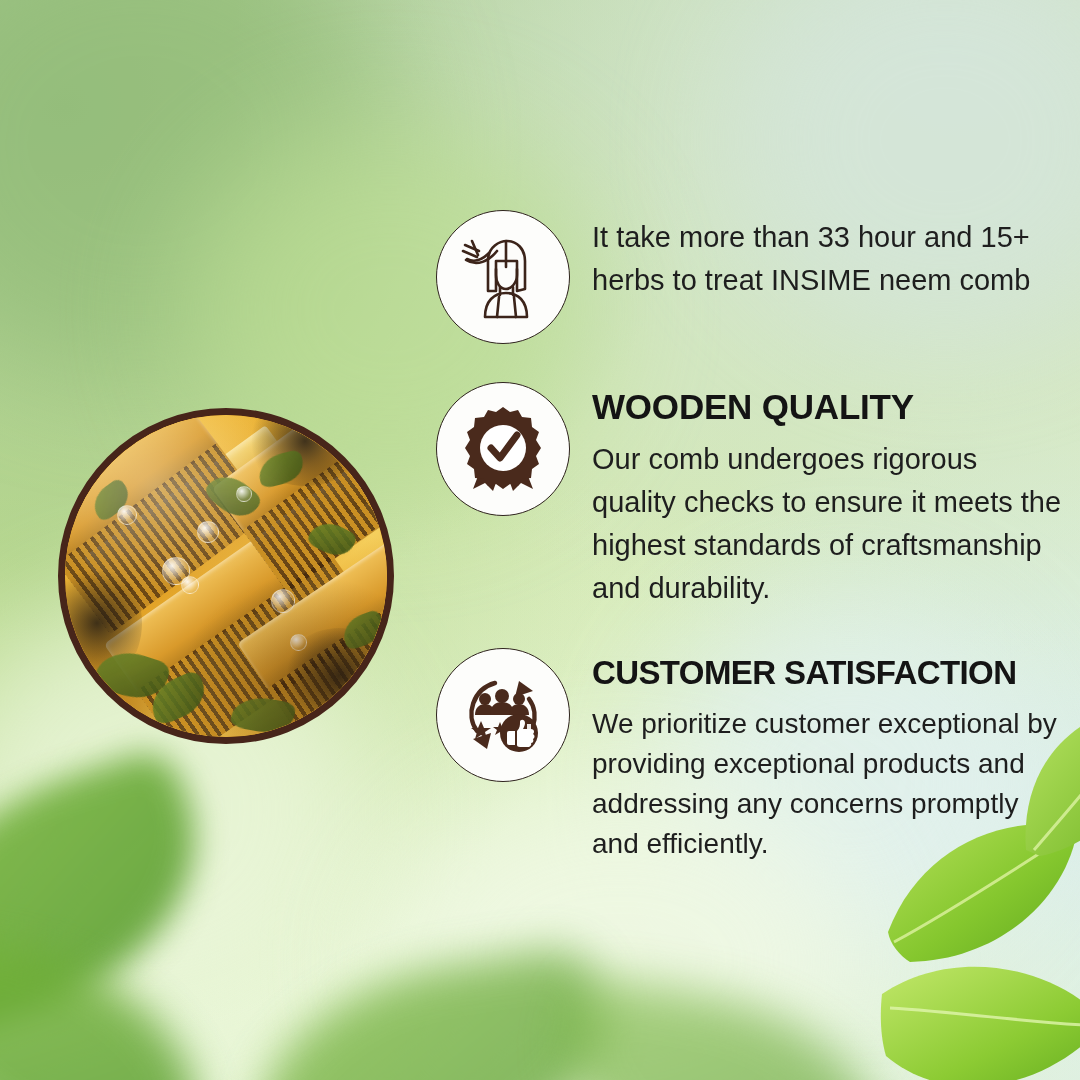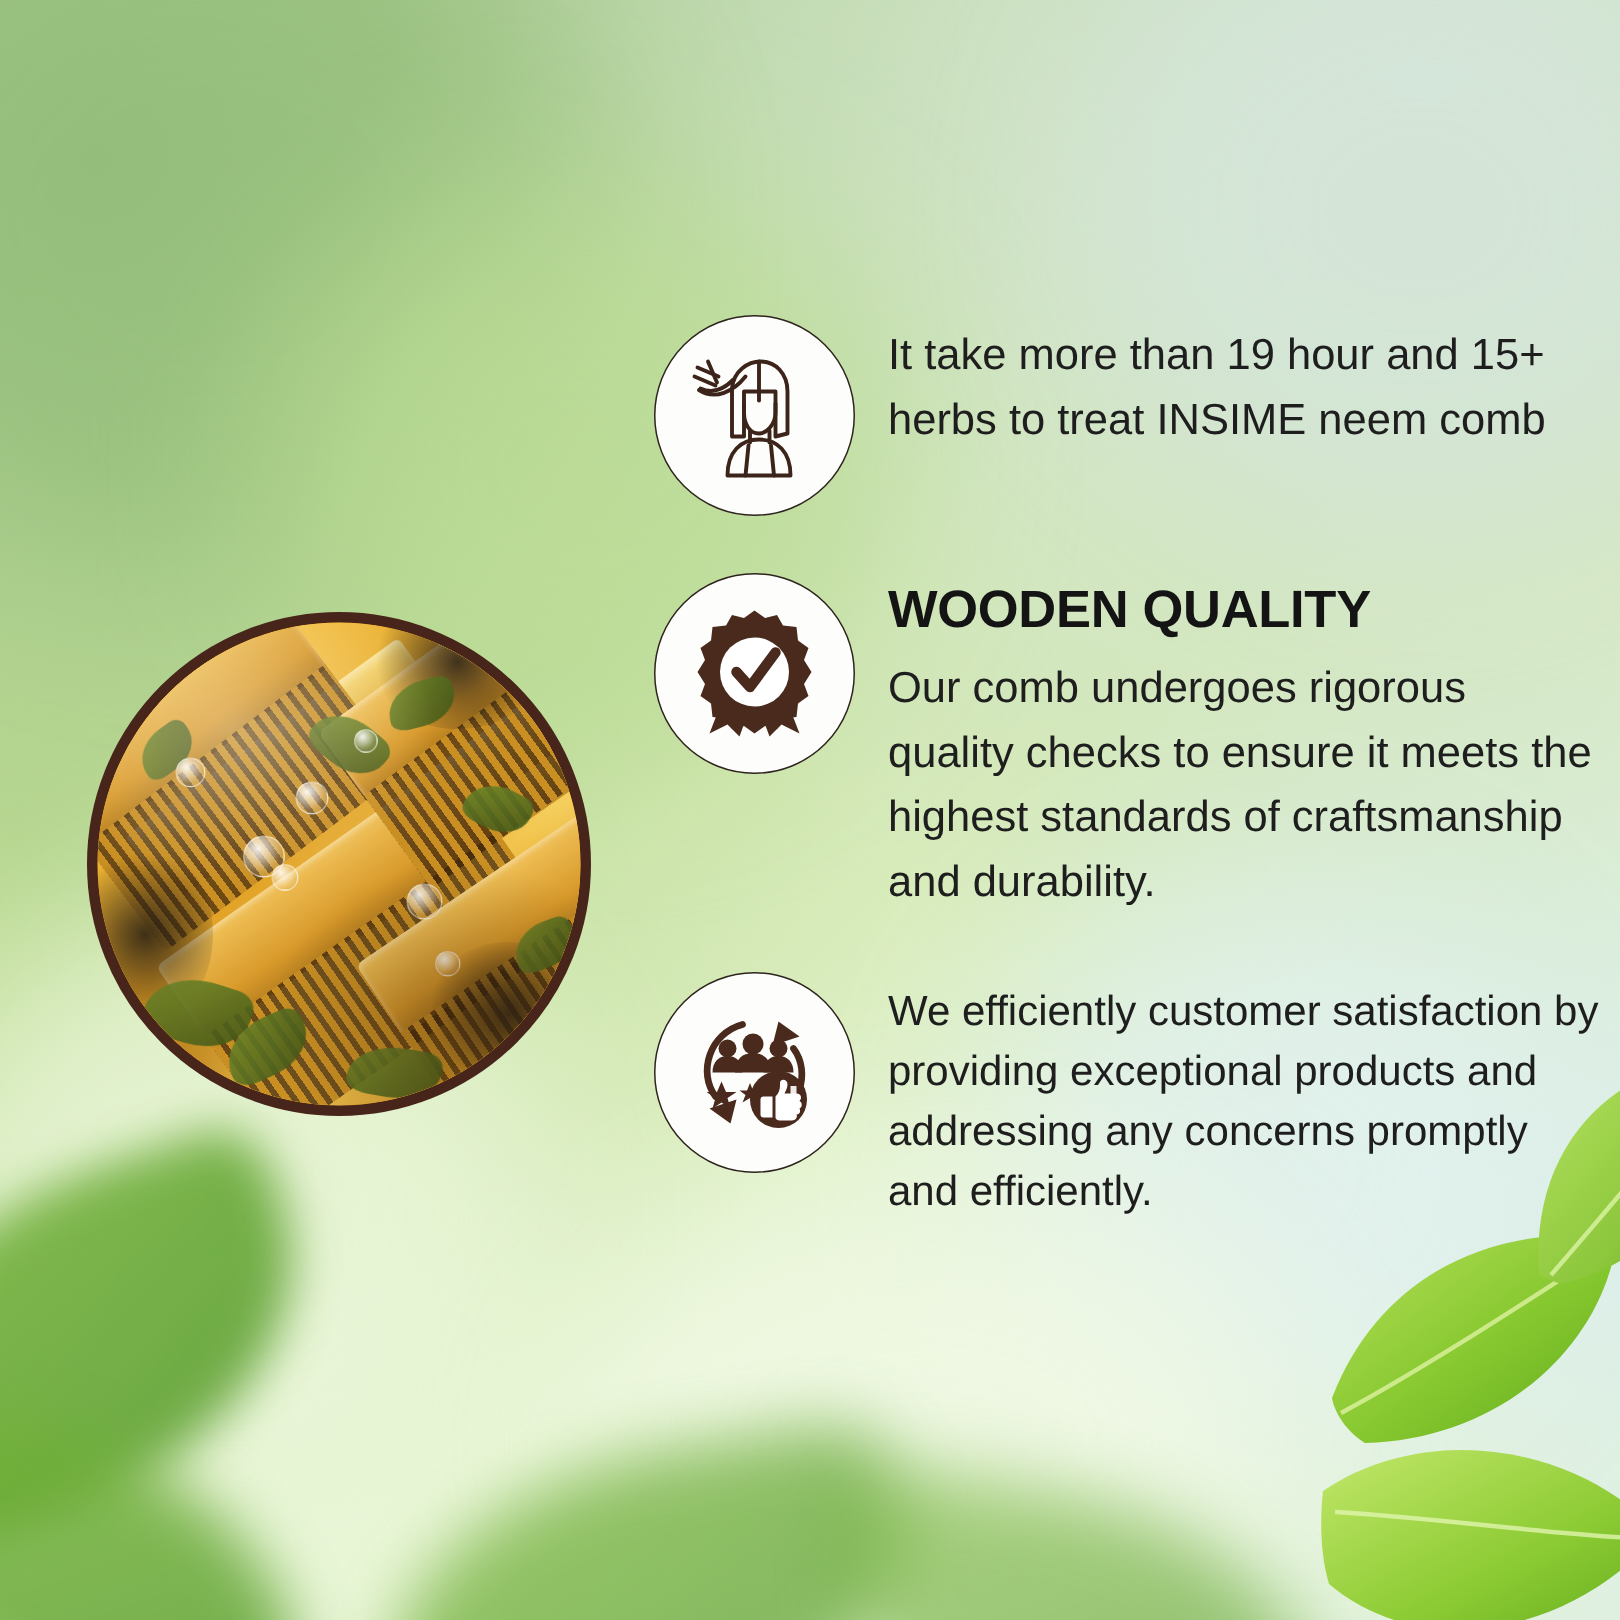--- a/index.html
+++ b/index.html
@@ -361,21 +361,21 @@
           <path d="M51 12 L 51 38"></path>
 
           <path d="M41 32 L 62 32 L 62 46 C 62 54, 56 60, 51 60 C 45 60, 41 54, 41 46 Z"></path>
 
           <path d="M45 58 L 45 66 M 58 58 L 58 66"></path>
           <path d="M30 88 C 30 72, 39 64, 51 64 C 63 64, 72 72, 72 88 Z"></path>
           <path d="M44 68 L 42 88 M 59 68 L 61 88"></path>
         </svg>
       </div>
       <div class="feature-text">
-        <p class="feature-body">It take more than 19 hour and 15+ herbs to treat INSIME neem comb</p>
+        <p class="feature-body">It take more than 33 hour and 15+ herbs to treat INSIME neem comb</p>
       </div>
     </div>
 
     <div class="feature">
       <div class="icon-badge">
         <svg width="92" height="92" viewBox="0 0 92 92">
           <g fill="#4a2a1c">
 
             <path d="M26 60 L16 86 L28 80 L36 88 L44 66 Z"></path>
             <path d="M66 60 L76 86 L64 80 L56 88 L48 66 Z"></path>
@@ -420,18 +420,19 @@
 
           <circle cx="62" cy="64" r="19" fill="#4a2a1c"></circle>
           <g fill="#ffffff">
             <path d="M52 62 h6 v14 h-6 a2 2 0 0 1 -2 -2 v-10 a2 2 0 0 1 2 -2 z"></path>
             <path d="M60 62 c3 -3, 3 -6, 3 -9 c0 -3, 5 -3, 5 1 c0 2, -1 4, -2 6 h8 c3 0, 4 3, 2 5 c2 1, 2 4, 0 5 c1 2, 0 4, -2 4 c1 2, -1 4, -3 4 h-8 c-2 0, -3 -1, -3 -2 z"></path>
           </g>
           <rect x="70" y="55" width="4" height="18" fill="#ffffff" opacity=".9"></rect>
         </svg>
       </div>
       <div class="feature-text">
-        <p class="feature-body tight">We efficiently customer satisfaction by providing exceptional products and addressing any concerns promptly and efficiently.</p>
+        <h2 class="feature-title small">CUSTOMER SATISFACTION</h2>
+        <p class="feature-body tight">We prioritize customer exceptional by providing exceptional products and addressing any concerns promptly and efficiently.</p>
       </div>
     </div>
 
   </div>
 </div>
 
 </body></html>

